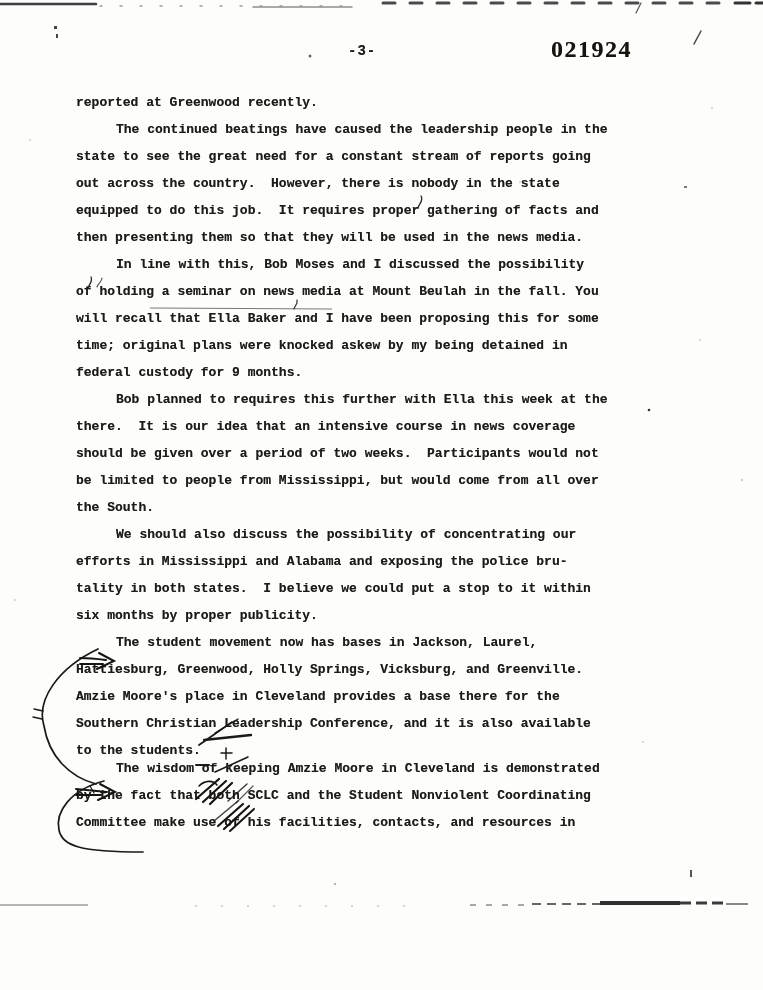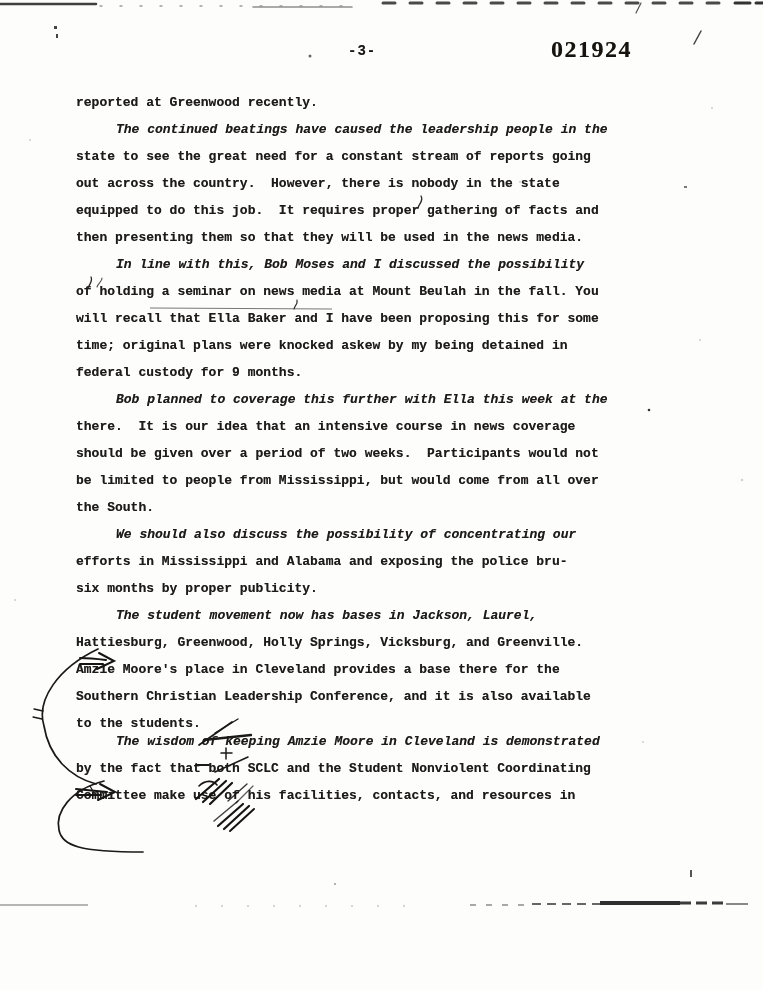--- a/index.html
+++ b/index.html
@@ -33,21 +33,21 @@
   .para.p7 { margin-top: -9px; }
   .ln {
     white-space: pre;
     font-weight: 700;
     font-size: 13px;
     line-height: 27px;
     height: 27px;
     letter-spacing: 0;
     text-shadow: 0 0 .5px rgba(28,24,20,.55);
   }
-  .fl { padding-left: 40px; font-style: italic; }
+  .fl { padding-left: 40px; }
   .u {
     text-decoration-thickness: 1.6px;
     text-underline-offset: 4px;
     text-decoration-color: #23201c;
   }
   .overlay {
     position: absolute; left: 0; top: 0;
     pointer-events: none;
   }
 </style>
@@ -75,30 +75,31 @@
 
     <div class="para p3">
       <div class="ln fl">In line with this, Bob Moses and I discussed the possibility</div>
       <div class="ln"><span>of holding </span><span class="u">a seminar on news media at Mount Beulah in the fall</span><span>. You</span></div>
       <div class="ln">will recall that Ella Baker and I have been proposing this for some</div>
       <div class="ln">time; original plans were knocked askew by my being detained in</div>
       <div class="ln">federal custody for 9 months.</div>
     </div>
 
     <div class="para p4">
-      <div class="ln fl">Bob planned to coverage this further with Ella this week at the</div>
+      <div class="ln fl">Bob planned to requires this further with Ella this week at the</div>
       <div class="ln">there.  It is our idea that an intensive course in news coverage</div>
       <div class="ln">should be given over a period of two weeks.  Participants would not</div>
       <div class="ln">be limited to people from Mississippi, but would come from all over</div>
       <div class="ln">the South.</div>
     </div>
 
     <div class="para p5">
       <div class="ln fl">We should also discuss the possibility of concentrating our</div>
       <div class="ln">efforts in Mississippi and Alabama and exposing the police bru-</div>
+      <div class="ln">tality in both states.  I believe we could put a stop to it within</div>
       <div class="ln">six months by proper publicity.</div>
     </div>
 
     <div class="para p6">
       <div class="ln fl">The student movement now has bases in Jackson, Laurel,</div>
       <div class="ln">Hattiesburg, Greenwood, Holly Springs, Vicksburg, and Greenville.</div>
       <div class="ln">Amzie Moore's place in Cleveland provides a base there for the</div>
       <div class="ln">Southern Christian Leadership Conference, and it is also available</div>
       <div class="ln">to the students.</div>
     </div>

